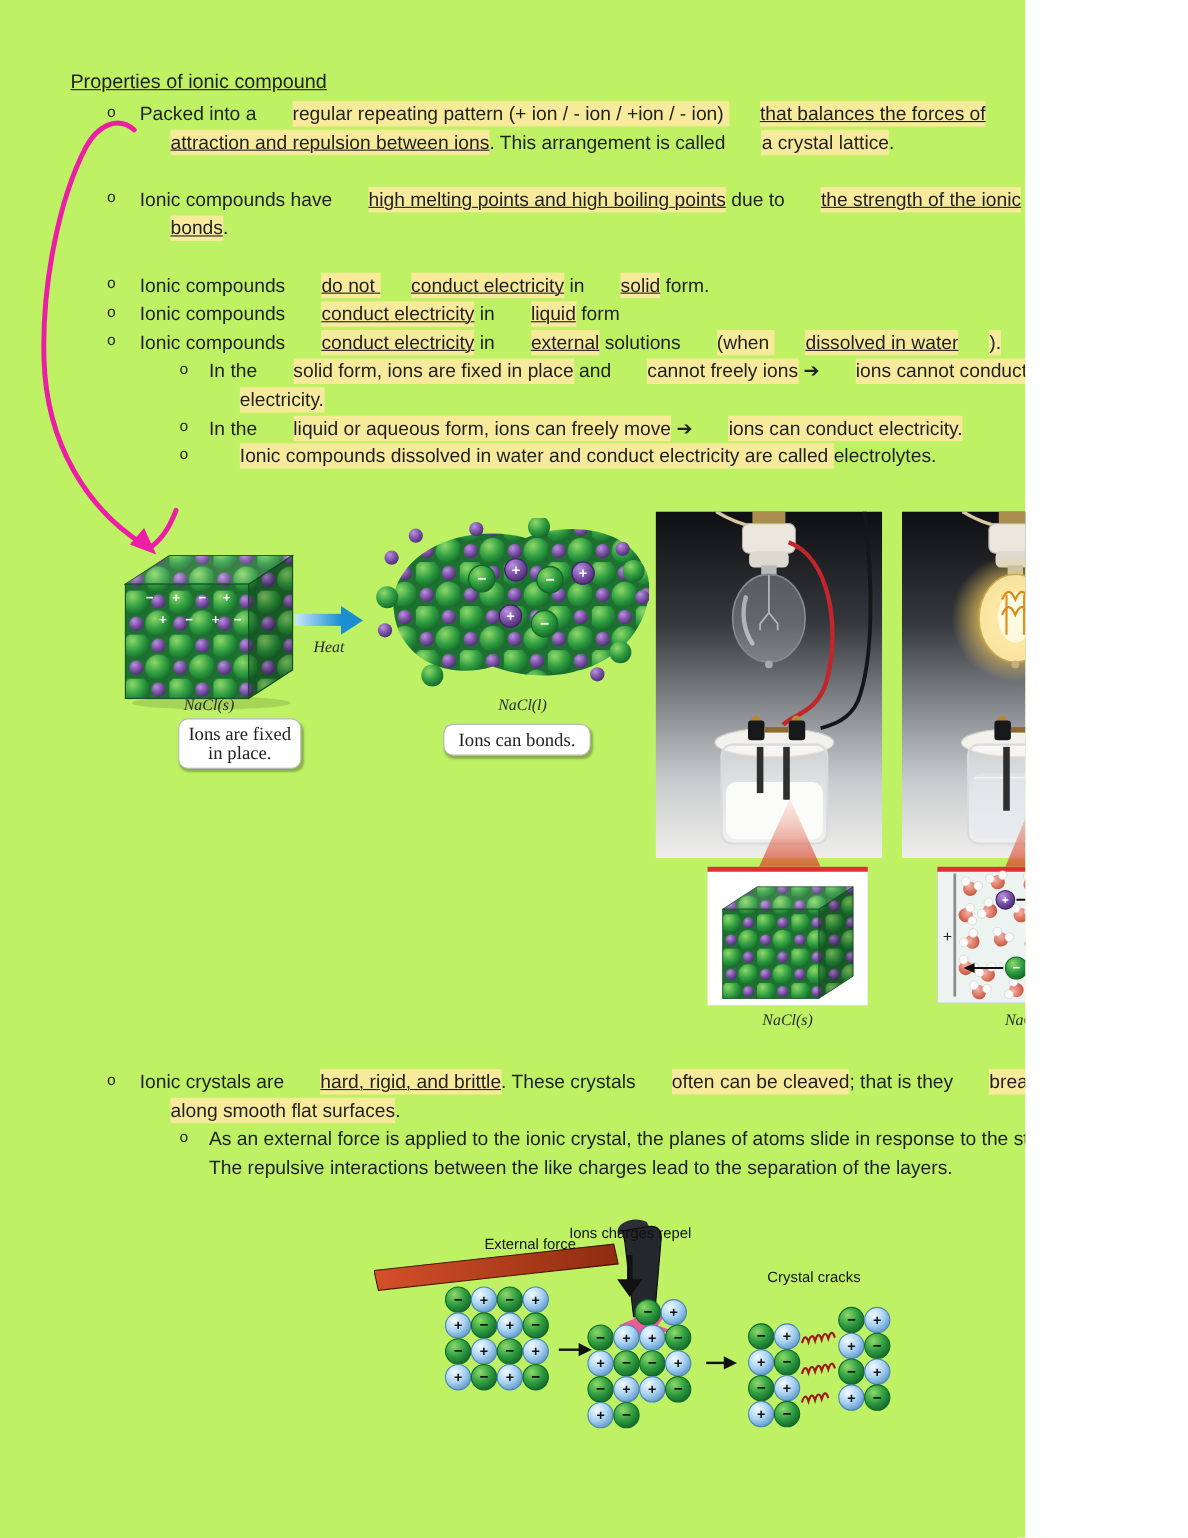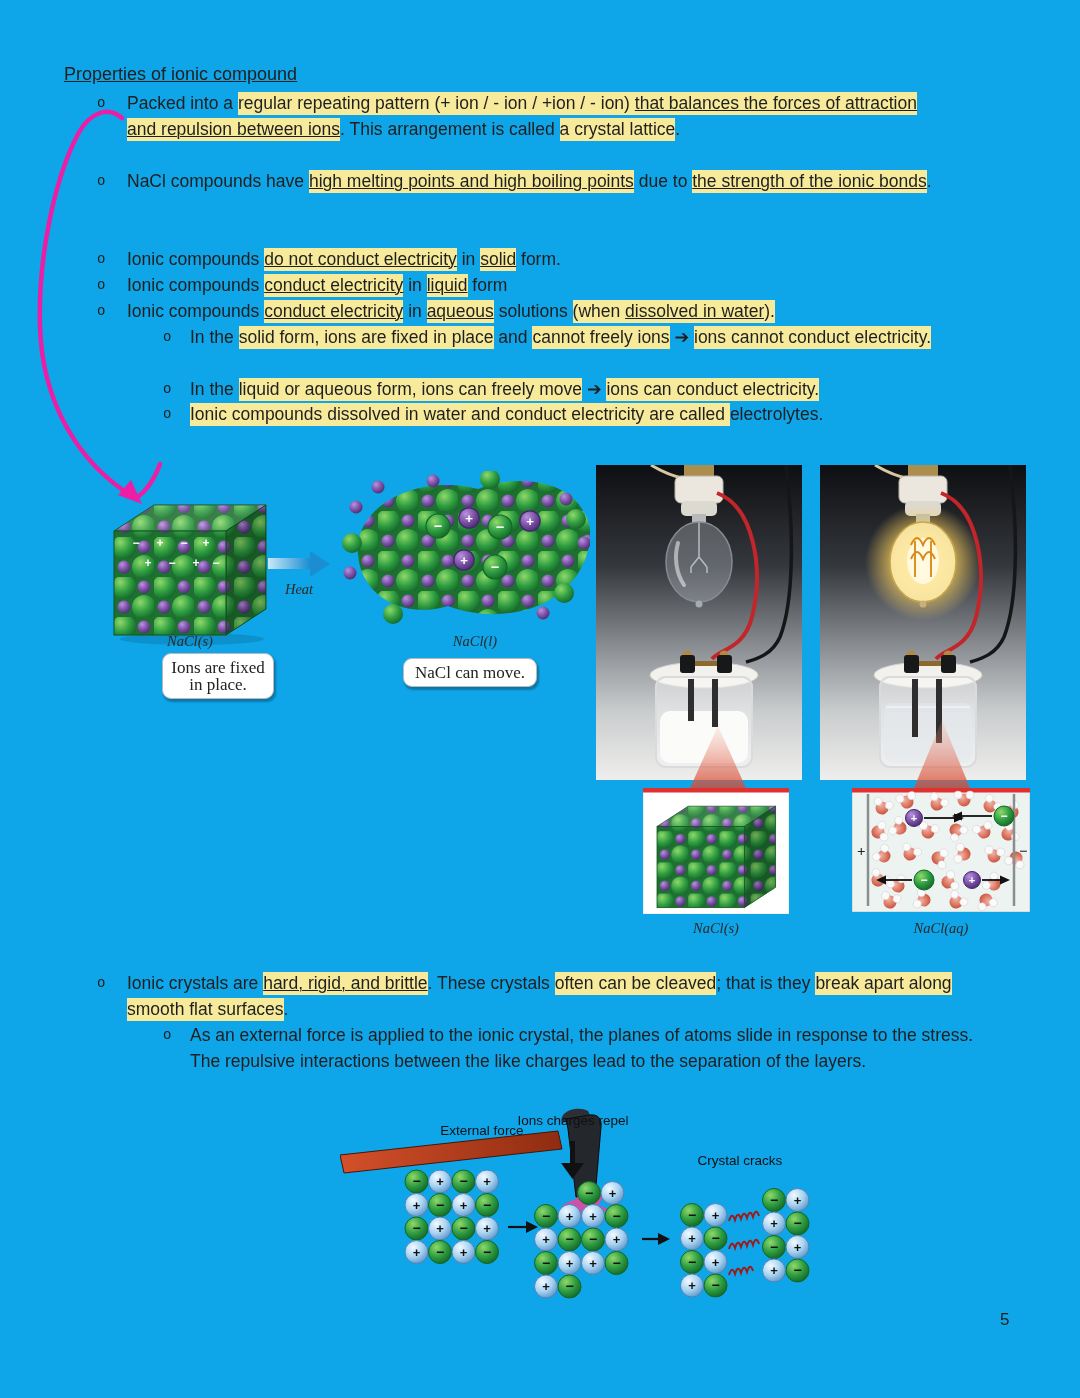--- a/index.html
+++ b/index.html
@@ -1,24 +1,24 @@
 <!DOCTYPE html>
 <html><head>
 <meta charset="utf-8">
 <style>
   html,body{margin:0;padding:0;background:#ffffff;}
-  .page{position:relative;width:1080px;height:1398px;background:#0ea5e9;overflow:hidden;
+  .page{position:relative;width:932px;height:1398px;background:#bef264;overflow:hidden;
         font-family:"Liberation Sans",sans-serif;color:#1f1f1f;}
   .heading{position:absolute;left:64px;top:64px;font-size:18px;text-decoration:underline;}
   .row{position:absolute;display:flex;font-size:17.5px;line-height:26px;}
   .mk{font-family:"Liberation Mono",monospace;font-size:14px;line-height:26px;flex:none;}
   .l1{left:97px}.l1 .mk{width:30px}.l1 .tx{width:820px}
   .l2{left:163px}.l2 .mk{width:27px}.l2 .tx{width:752px}
   .w884 .tx{width:884px !important}
-  .hl{background:#f7eb9b;box-decoration-break:clone;-webkit-box-decoration-break:clone;padding:1px 0 2px 0;}
+  .hl{background:#f7eb9b;box-decoration-break:clone;-webkit-box-decoration-break:clone;padding:1px 0 2px 0;margin-left:28px;}
   .ul{text-decoration:underline;text-decoration-thickness:1.3px;}
   .bd{font-weight:normal;}
   .fig{position:absolute;}
   .figlabel{position:absolute;text-align:center;font-family:"Liberation Serif",serif;font-size:14.5px;color:#2a2a2a;font-style:italic;}
   .cap{position:absolute;border:1.5px solid #b9b9b9;border-radius:9px;background:#fff;
        box-shadow:1.5px 2.5px 2px rgba(0,0,0,.28);font-family:"Liberation Serif",serif;
        font-size:17px;line-height:17px;text-align:center;padding:5px 7px;color:#222;}
   .diaglabel{position:absolute;text-align:center;font-size:13.5px;line-height:16px;color:#101010;}
   .pagenum{position:absolute;left:1000px;top:1310px;font-size:17px;color:#1f1f1f;}
   svg{display:block}
@@ -113,33 +113,33 @@
 <div class="page">
 
   <div class="heading">Properties of ionic compound</div>
 
   <div class="row l1" style="top:90px">
     <span class="mk">o</span>
     <div class="tx"><span>Packed into a </span><span class="hl">regular repeating pattern (+ ion / - ion / +ion / - ion) </span><span class="hl ul">that balances the forces of attraction and repulsion between ions</span><span>. This arrangement is called </span><span class="hl bd">a crystal lattice</span><span>.</span></div>
   </div>
   <div class="row l1" style="top:168px">
     <span class="mk">o</span>
-    <div class="tx"><span>NaCl compounds have </span><span class="hl ul">high melting points and high boiling points</span><span> due to </span><span class="hl ul">the strength of the ionic bonds</span><span>.</span></div>
+    <div class="tx"><span>Ionic compounds have </span><span class="hl ul">high melting points and high boiling points</span><span> due to </span><span class="hl ul">the strength of the ionic bonds</span><span>.</span></div>
   </div>
   <div class="row l1" style="top:246px">
     <span class="mk">o</span>
     <div class="tx"><span>Ionic compounds </span><span class="hl ul bd">do not </span><span class="hl ul">conduct electricity</span><span> in </span><span class="hl ul">solid</span><span> form.</span></div>
   </div>
   <div class="row l1" style="top:272px">
     <span class="mk">o</span>
     <div class="tx"><span>Ionic compounds </span><span class="hl ul">conduct electricity</span><span> in </span><span class="hl ul">liquid</span><span> form</span></div>
   </div>
   <div class="row l1" style="top:298px">
     <span class="mk">o</span>
-    <div class="tx"><span>Ionic compounds </span><span class="hl ul">conduct electricity</span><span> in </span><span class="hl ul">aqueous</span><span> solutions </span><span class="hl">(when </span><span class="hl ul">dissolved in water</span><span class="hl">).</span></div>
+    <div class="tx"><span>Ionic compounds </span><span class="hl ul">conduct electricity</span><span> in </span><span class="hl ul">external</span><span> solutions </span><span class="hl">(when </span><span class="hl ul">dissolved in water</span><span class="hl">).</span></div>
   </div>
   <div class="row l2" style="top:324px">
     <span class="mk">o</span>
     <div class="tx"><span>In the </span><span class="hl">solid form, ions are fixed in place</span><span> and </span><span class="hl">cannot freely ions</span><span class="bd"> ➔ </span><span class="hl">ions cannot conduct electricity.</span></div>
   </div>
   <div class="row l2" style="top:376px">
     <span class="mk">o</span>
     <div class="tx"><span>In the </span><span class="hl">liquid or aqueous form, ions can freely move</span><span class="bd"> ➔ </span><span class="hl">ions can conduct electricity.</span></div>
   </div>
   <div class="row l2" style="top:401px">
@@ -195,21 +195,21 @@
       <use href="#pIon" transform="translate(131,47) scale(1.2)"></use>
       <use href="#gIon" transform="translate(162,56) scale(1.2)"></use>
       <use href="#pIon" transform="translate(192,50) scale(1.2)"></use>
       <use href="#pIon" transform="translate(126,89) scale(1.2)"></use>
       <use href="#gIon" transform="translate(157,96) scale(1.2)"></use>
     </svg>
 
     <div class="figlabel" style="left:28px;top:178px;width:124px">NaCl(s)</div>
     <div class="figlabel" style="left:300px;top:178px;width:150px">NaCl(l)</div>
     <div class="cap" style="left:62px;top:198px;width:96px">Ions are fixed in place.</div>
-    <div class="cap" style="left:303px;top:203px;width:118px">NaCl can move.</div>
+    <div class="cap" style="left:303px;top:203px;width:118px">Ions can bonds.</div>
   </div>
 
   <svg class="fig" style="left:596px;top:465px" width="206" height="315" viewBox="0 0 206 315">
     <rect width="206" height="315" fill="url(#phBg)"></rect>
     <path d="M55,0 C68,8 80,12 90,14" stroke="#d8c8a0" stroke-width="3" fill="none"></path>
     <rect x="88" y="0" width="30" height="13" fill="#ab8d4e"></rect>
     <rect x="79" y="11" width="48" height="27" rx="6" fill="#ebe7df" stroke="#b8b3a8"></rect>
     <rect x="85" y="36" width="36" height="15" rx="5" fill="#dcd9d0"></rect>
     <rect x="96" y="49" width="14" height="9" fill="#b6babd"></rect>
     <ellipse cx="103" cy="97" rx="33" ry="40" fill="rgba(210,216,222,.30)" stroke="#878b90" stroke-width="1.5"></ellipse>

